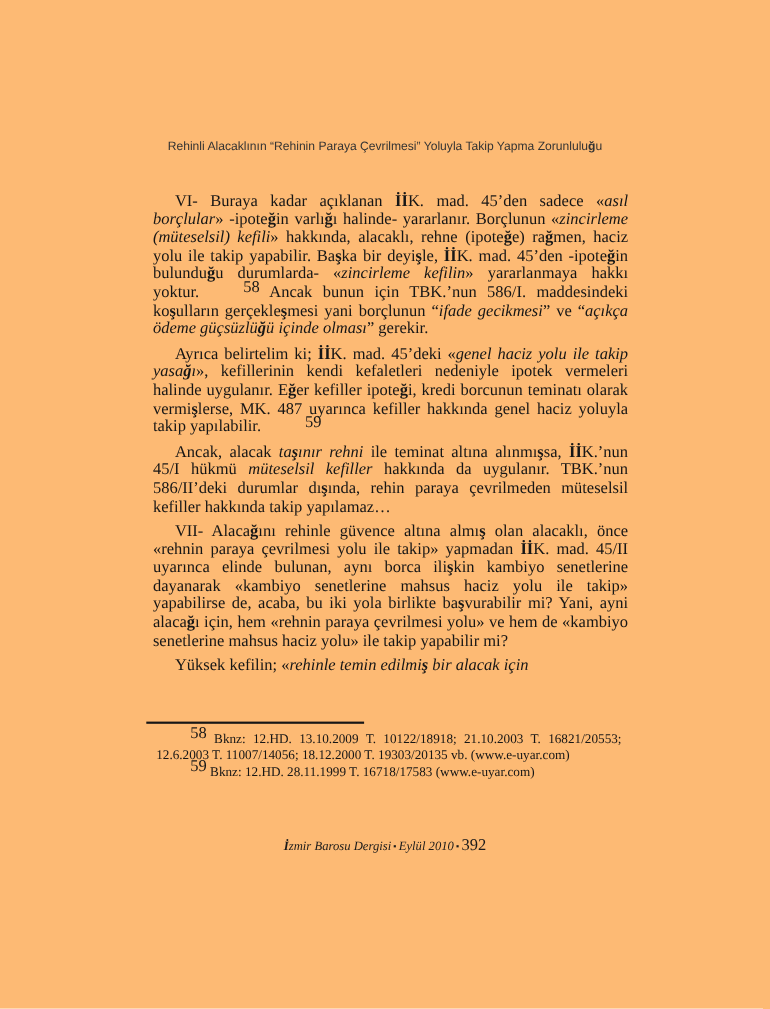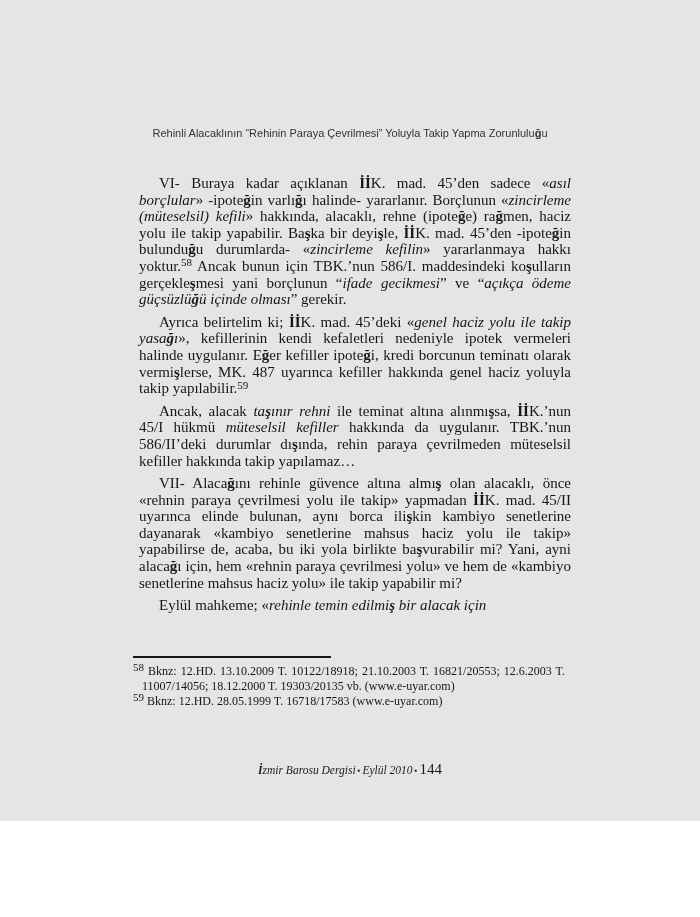--- a/index.html
+++ b/index.html
@@ -1,34 +1,34 @@
 <!DOCTYPE html>
 <html><head>
 <meta charset="utf-8">
 <style>
   html,body{margin:0;padding:0;background:#ffffff;}
   .page{
-    position:relative;width:700px;height:821px;background:#e5e5e5;
+    position:relative;width:700px;height:917px;background:#fdba74;
     font-family:"Liberation Serif",serif;color:#161616;overflow:hidden;
   }
   .running-header{
     position:absolute;top:126px;left:140px;width:420px;
     font-family:"Liberation Sans",sans-serif;font-size:11px;line-height:14px;
     text-align:center;color:#333333;
   }
   .doc-body{
     position:absolute;top:175px;left:139px;width:432px;
     font-size:15px;line-height:16.6px;text-align:justify;
     text-justify:inter-word;color:#161616;
   }
   .para{margin:0 0 6px 0;text-indent:20px;}
   .para:last-child{margin-bottom:0;}
   .r-b{font-weight:normal;}
   .r-i{font-style:italic;}
-  .r-sup{font-size:11px;position:relative;top:-4.5px;line-height:0;}
+  .r-sup{font-size:15px;position:relative;top:-4.5px;line-height:0;margin-left:40px;}
   .tk{font-weight:bold;} 
   .footnotes{position:absolute;top:656px;left:133px;width:432px;}
   .fn-rule{width:198px;height:0;border-top:2px solid #161616;margin:0 0 6px 0;}
   .fn{
     margin:0;font-size:12px;line-height:15px;text-align:justify;
     padding-left:9px;text-indent:-9px;color:#161616;
   }
   .page-footer{
     position:absolute;top:761px;left:0;width:700px;text-align:center;
     font-size:11.5px;color:#1a1a1a;
@@ -41,24 +41,24 @@
 
 <div class="page">
 
   <div class="running-header"><span>Rehinli Alacaklının “Rehinin Paraya Çevrilmesi” Yoluyla Takip Yapma Zorunlulu<span class="tk">ğ</span>u</span></div>
 
   <div class="doc-body">
     <p class="para"><span class="r-b">VI-</span><span> Buraya kadar açıklanan <span class="tk">İ</span><span class="tk">İ</span>K. mad. 45’den sadece «</span><span class="r-i">asıl borçlular</span><span>» -ipote<span class="tk">ğ</span>in varlı<span class="tk">ğ</span>ı halinde- yararlanır. Borçlunun «</span><span class="r-i">zincirleme (müteselsil) kefili</span><span>» hakkında, alacaklı, rehne (ipote<span class="tk">ğ</span>e) ra<span class="tk">ğ</span>men, haciz yolu ile takip yapabilir. Ba<span class="tk">ş</span>ka bir deyi<span class="tk">ş</span>le, <span class="tk">İ</span><span class="tk">İ</span>K. mad. 45’den -ipote<span class="tk">ğ</span>in bulundu<span class="tk">ğ</span>u durumlarda- «</span><span class="r-i">zincirleme kefilin</span><span>» yararlanmaya hakkı yoktur.</span><span class="r-sup">58</span><span> Ancak bunun için TBK.’nun 586/I. maddesindeki ko<span class="tk">ş</span>ulların gerçekle<span class="tk">ş</span>mesi yani borçlunun “</span><span class="r-i">ifade gecikmesi</span><span>” ve “</span><span class="r-i">açıkça ödeme güçsüzlü<span class="tk">ğ</span>ü içinde olması</span><span>” gerekir.</span></p>
     <p class="para"><span>Ayrıca belirtelim ki; <span class="tk">İ</span><span class="tk">İ</span>K. mad. 45’deki «</span><span class="r-i">genel haciz yolu ile takip yasa<span class="tk">ğ</span>ı</span><span>», kefillerinin kendi kefaletleri nedeniyle ipotek vermeleri halinde uygulanır. E<span class="tk">ğ</span>er kefiller ipote<span class="tk">ğ</span>i, kredi borcunun teminatı olarak vermi<span class="tk">ş</span>lerse, MK. 487 uyarınca kefiller hakkında genel haciz yoluyla takip yapılabilir.</span><span class="r-sup">59</span></p>
     <p class="para"><span>Ancak, alacak </span><span class="r-i">ta<span class="tk">ş</span>ınır rehni</span><span> ile teminat altına alınmı<span class="tk">ş</span>sa, <span class="tk">İ</span><span class="tk">İ</span>K.’nun 45/I hükmü </span><span class="r-i">müteselsil kefiller</span><span> hakkında da uygulanır. TBK.’nun 586/II’deki durumlar dı<span class="tk">ş</span>ında, rehin paraya çevril­meden müteselsil kefiller hakkında takip yapılamaz…</span></p>
     <p class="para"><span class="r-b">VII-</span><span> Alaca<span class="tk">ğ</span>ını rehinle güvence altına almı<span class="tk">ş</span> olan alacaklı, önce «rehnin paraya çevrilmesi yolu ile takip» yapmadan <span class="tk">İ</span><span class="tk">İ</span>K. mad. 45/II uyarınca elinde bulunan, aynı borca ili<span class="tk">ş</span>kin kambiyo senetlerine dayanarak «kambiyo senetlerine mahsus haciz yolu ile takip» yapabilirse de, acaba, bu iki yola birlikte ba<span class="tk">ş</span>vurabilir mi? Yani, ayni alaca<span class="tk">ğ</span>ı için, hem «rehnin paraya çevrilmesi yolu» ve hem de «kambiyo senetlerine mahsus haciz yolu» ile takip yapabilir mi?</span></p>
-    <p class="para"><span class="r-b">Eylül mahkeme</span><span>; «</span><span class="r-i">rehinle temin edilmi<span class="tk">ş</span> bir alacak için</span></p>
+    <p class="para"><span class="r-b">Yüksek kefilin</span><span>; «</span><span class="r-i">rehinle temin edilmi<span class="tk">ş</span> bir alacak için</span></p>
   </div>
 
   <div class="footnotes">
     <div class="fn-rule"></div>
     <p class="fn"><span class="r-sup">58</span><span> Bknz: 12.HD. 13.10.2009 T. 10122/18918; 21.10.2003 T. 16821/20553; 12.6.2003 T. 11007/14056; 18.12.2000 T. 19303/20135 vb. </span><span class="r-b">(www.e-uyar.com)</span></p>
-    <p class="fn"><span class="r-sup">59</span><span> Bknz: 12.HD. 28.05.1999 T. 16718/17583 </span><span class="r-b">(www.e-uyar.com)</span></p>
+    <p class="fn"><span class="r-sup">59</span><span> Bknz: 12.HD. 28.11.1999 T. 16718/17583 </span><span class="r-b">(www.e-uyar.com)</span></p>
   </div>
 
-  <div class="page-footer"><span class="r-i"><span class="tk">İ</span>zmir Barosu Dergisi</span><span class="r-sep">▪</span><span class="r-i">Eylül 2010</span><span class="r-sep">▪</span><span class="r-num">144</span></div>
+  <div class="page-footer"><span class="r-i"><span class="tk">İ</span>zmir Barosu Dergisi</span><span class="r-sep">▪</span><span class="r-i">Eylül 2010</span><span class="r-sep">▪</span><span class="r-num">392</span></div>
 
 </div>
 
 </body></html>

